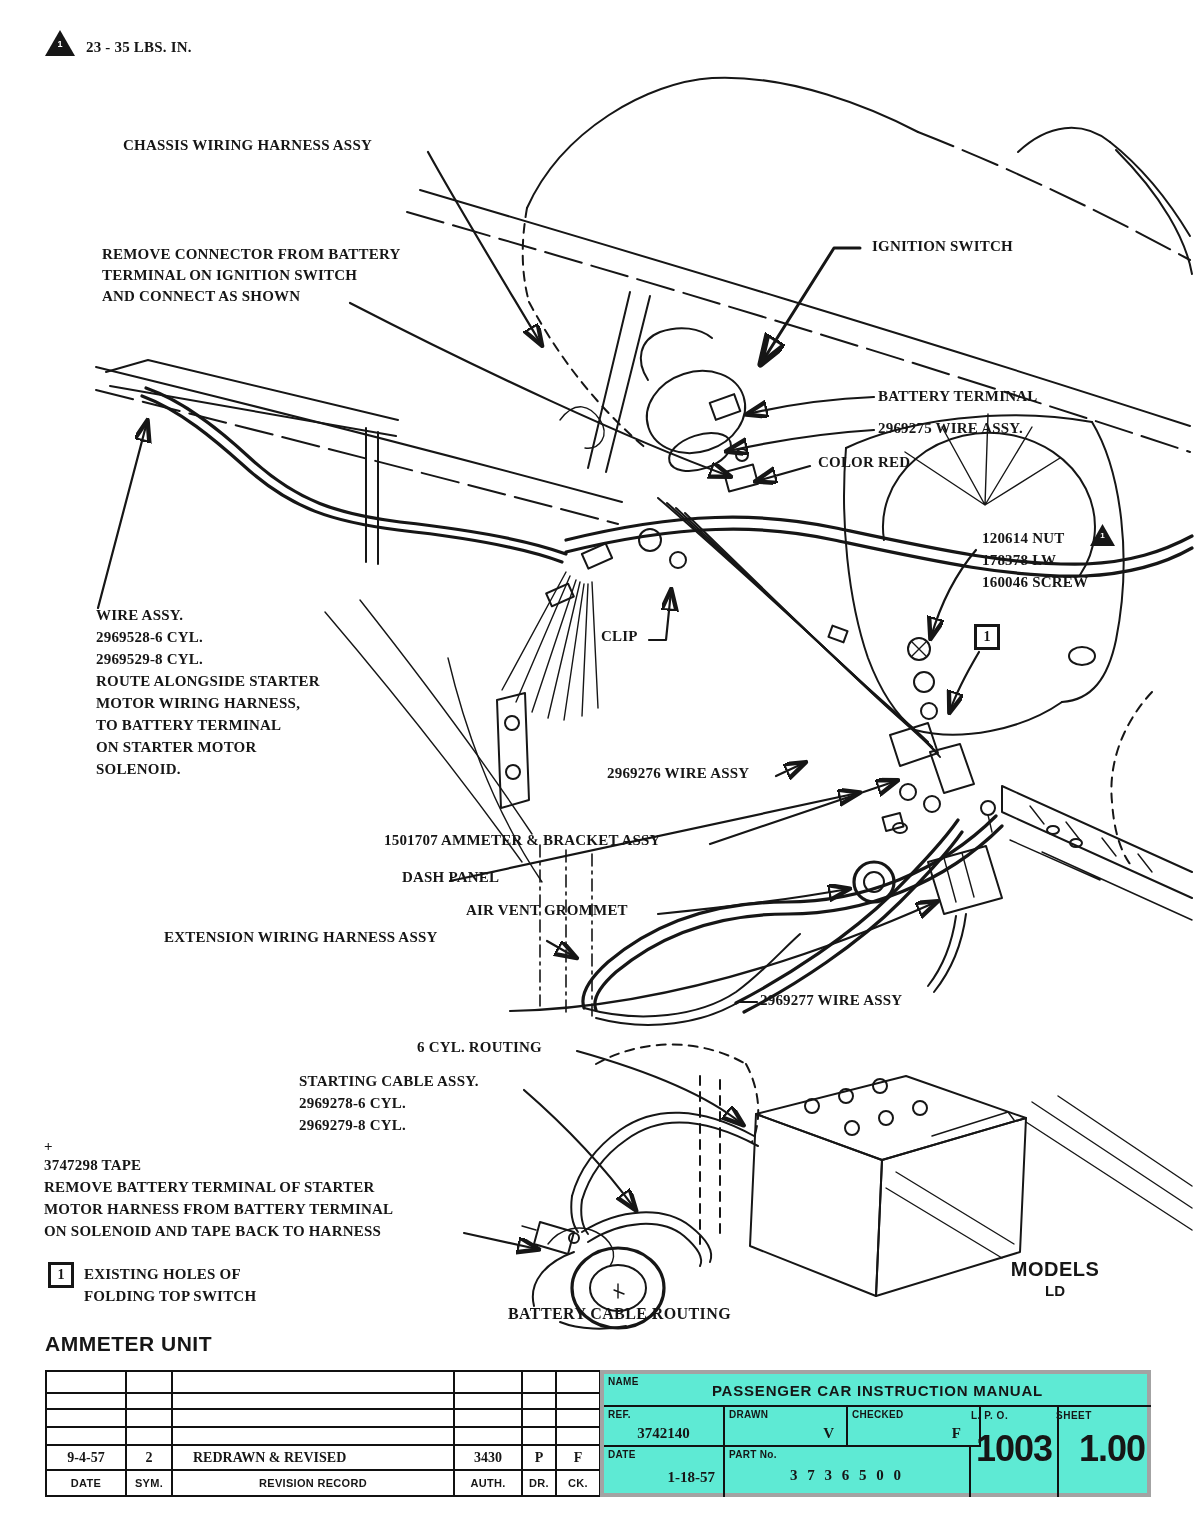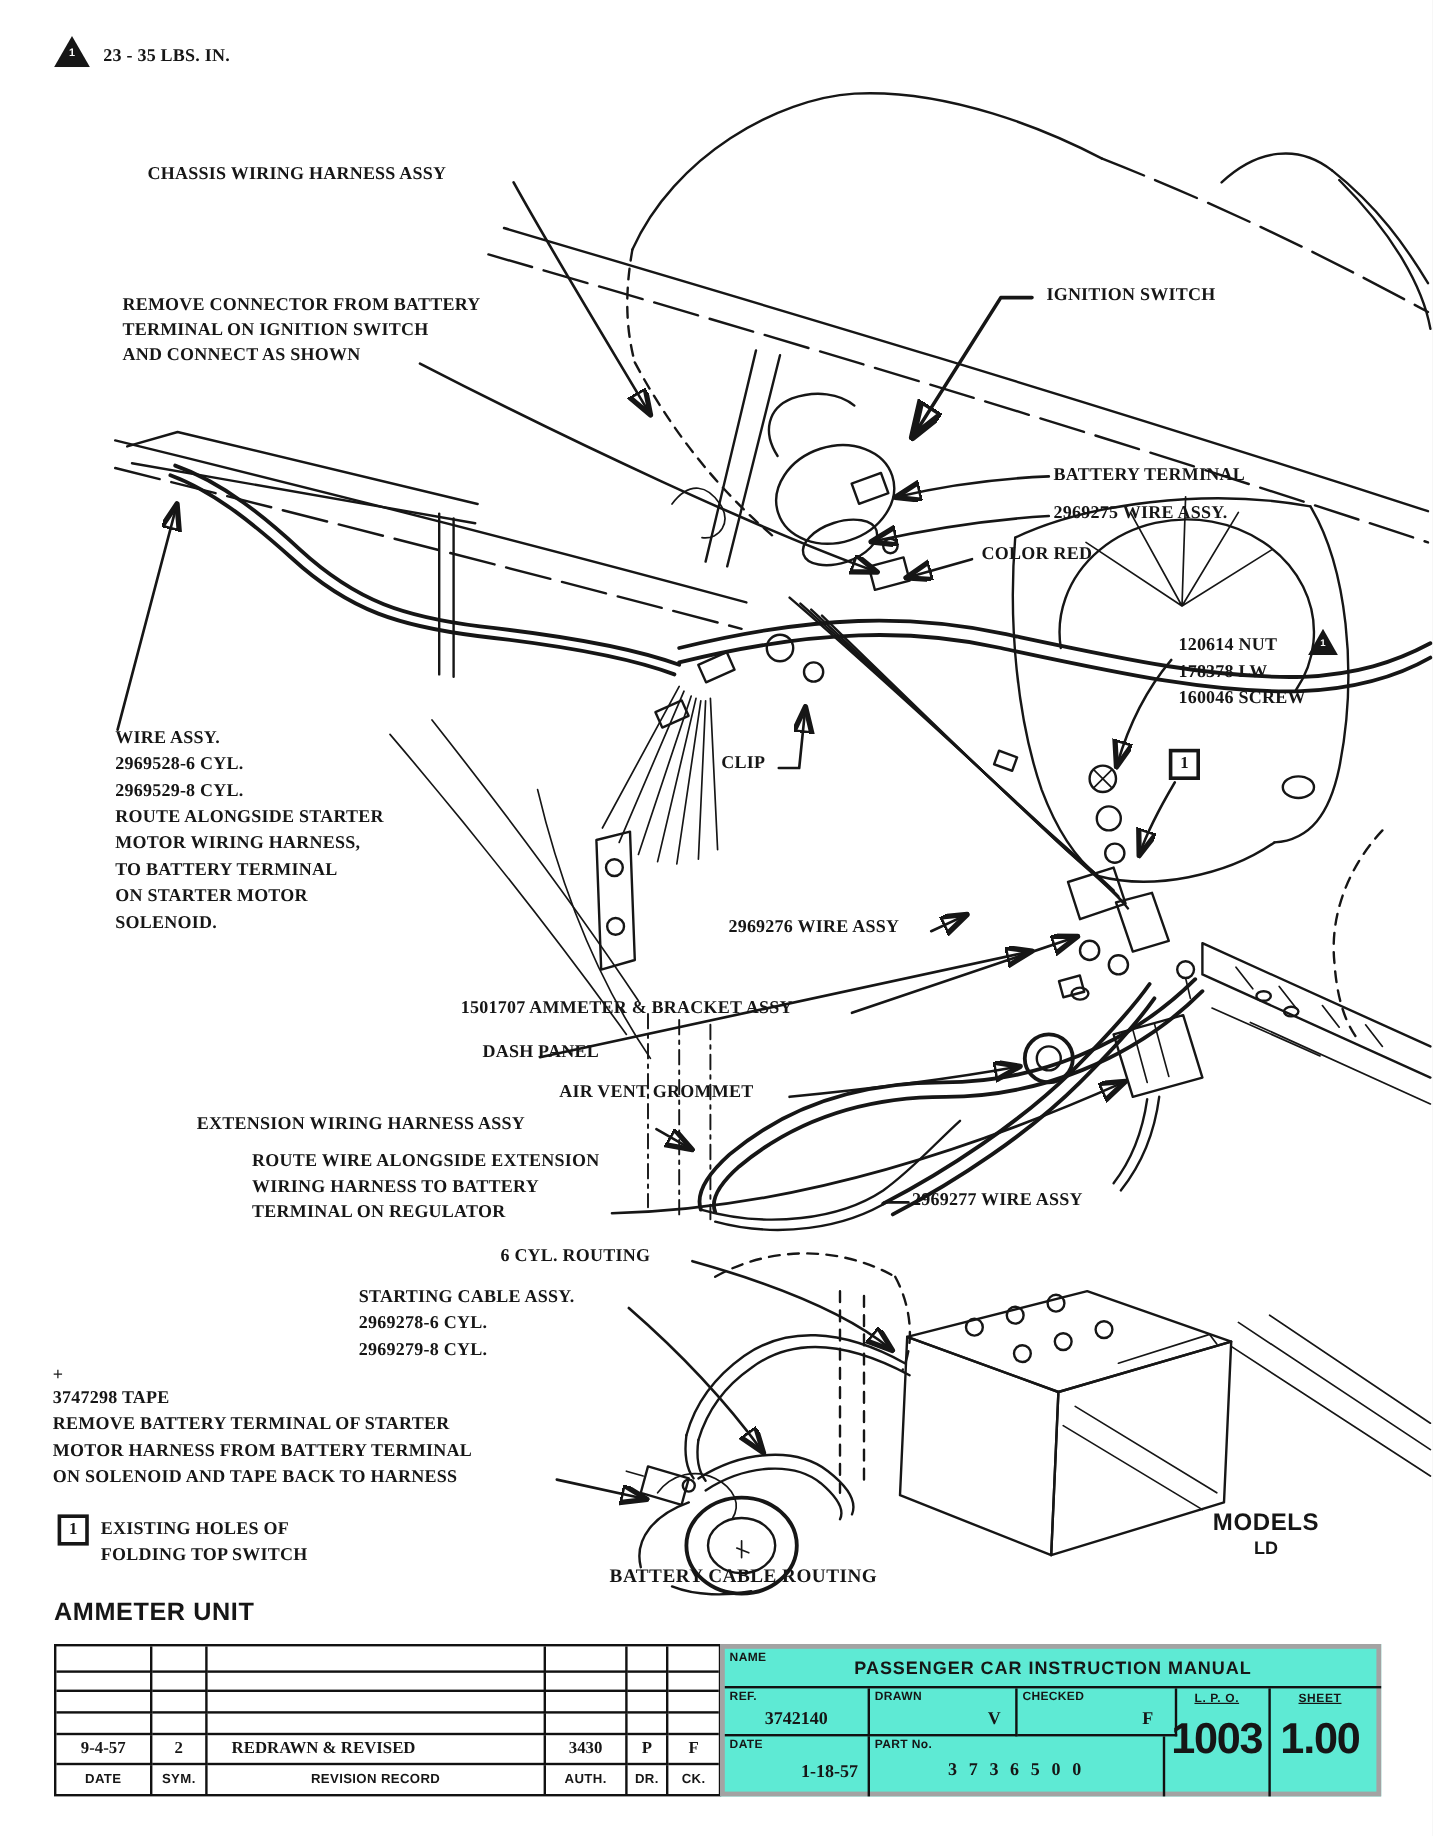--- a/index.html
+++ b/index.html
@@ -51,25 +51,25 @@
   .tbr-name{left:0;top:0;width:547px;height:33px;border-bottom:2px solid #111;}
   .tbr-name .val{position:absolute;left:0;right:0;top:8px;text-align:center;
        font:bold 15px "Liberation Sans",sans-serif;letter-spacing:.8px;}
   .bx .serif-val{position:absolute;font:bold 15px "Liberation Serif",serif;}
   .bx-ref{left:0;top:33px;width:121px;height:40px;border-right:2px solid #111;border-bottom:2px solid #111;}
   .bx-drawn{left:121px;top:33px;width:123px;height:40px;border-right:2px solid #111;border-bottom:2px solid #111;}
   .bx-checked{left:244px;top:33px;width:133px;height:40px;border-right:2px solid #111;border-bottom:2px solid #111;}
   .bx-date{left:0;top:73px;width:121px;height:50px;border-right:2px solid #111;}
   .bx-part{left:121px;top:73px;width:246px;height:50px;border-right:2px solid #111;}
   .bx-lpo{left:367px;top:33px;width:88px;height:90px;border-right:2px solid #111;}
-  .bx-sheet{left:440px;top:33px;width:112px;height:90px;}
+  .bx-sheet{left:452px;top:33px;width:112px;height:90px;}
   .bignum{position:absolute;left:0;right:0;top:24px;text-align:center;
        font:bold 36px/1 "Liberation Sans",sans-serif;letter-spacing:-1px;}
-  .toplabel-c{position:absolute;left:0;right:0;top:3px;text-align:center;
-       font:bold 10px "Liberation Sans",sans-serif;letter-spacing:.5px;text-decoration:underline;}
+  .toplabel-c{position:absolute;left:0;right:0;top:3px;text-align:left;
+       font:bold 10px "Liberation Sans",sans-serif;letter-spacing:.5px;}
 </style>
 </head>
 <body>
 
 <div class="page">
 
   <svg class="art" width="1194" height="1530" viewBox="0 0 1194 1530">
     <defs>
       <marker id="ah" markerWidth="11" markerHeight="8" refX="9" refY="3.5" orient="auto">
         <path d="M0,0 L10,3.5 L0,7 Z" fill="#161616" stroke="none"></path>
@@ -274,23 +274,20 @@
 MOTOR WIRING HARNESS,
 TO BATTERY TERMINAL
 ON STARTER MOTOR
 SOLENOID.</div>
   <div class="co" style="left:601px;top:626px">CLIP</div>
   <div class="co" style="left:607px;top:763px">2969276 WIRE ASSY</div>
   <div class="co" style="left:384px;top:830px">1501707 AMMETER &amp; BRACKET ASSY</div>
   <div class="co" style="left:402px;top:867px">DASH PANEL</div>
   <div class="co" style="left:466px;top:900px">AIR VENT GROMMET</div>
   <div class="co" style="left:164px;top:927px">EXTENSION WIRING HARNESS ASSY</div>
-  <div class="co" style="left:210px;top:958px">ROUTE WIRE ALONGSIDE EXTENSION
-WIRING HARNESS TO BATTERY
-TERMINAL ON REGULATOR</div>
   <div class="co" style="left:760px;top:990px">2969277 WIRE ASSY</div>
   <div class="co" style="left:417px;top:1037px">6 CYL. ROUTING</div>
   <div class="co lh22" style="left:299px;top:1070px">STARTING CABLE ASSY.
 2969278-6 CYL.
 2969279-8 CYL.</div>
 
   <div class="co" style="left:44px;top:1136px">+</div>
   <div class="co lh22" style="left:44px;top:1154px">3747298 TAPE
 REMOVE BATTERY TERMINAL OF STARTER
 MOTOR HARNESS FROM BATTERY TERMINAL

